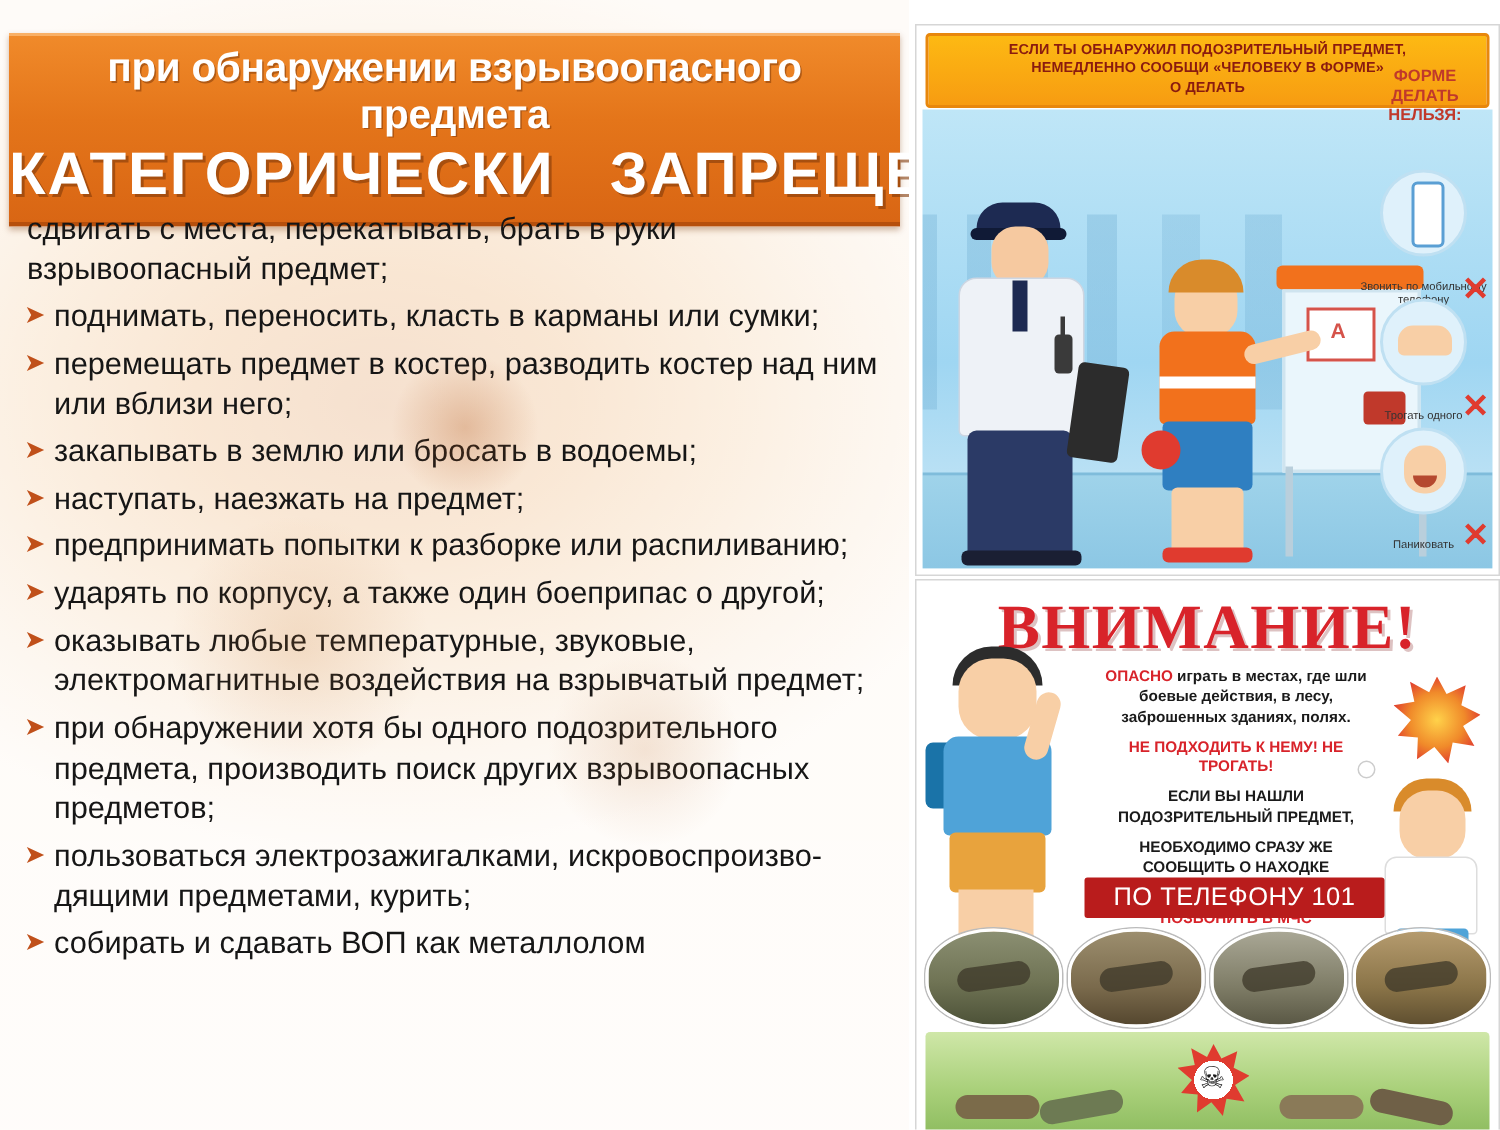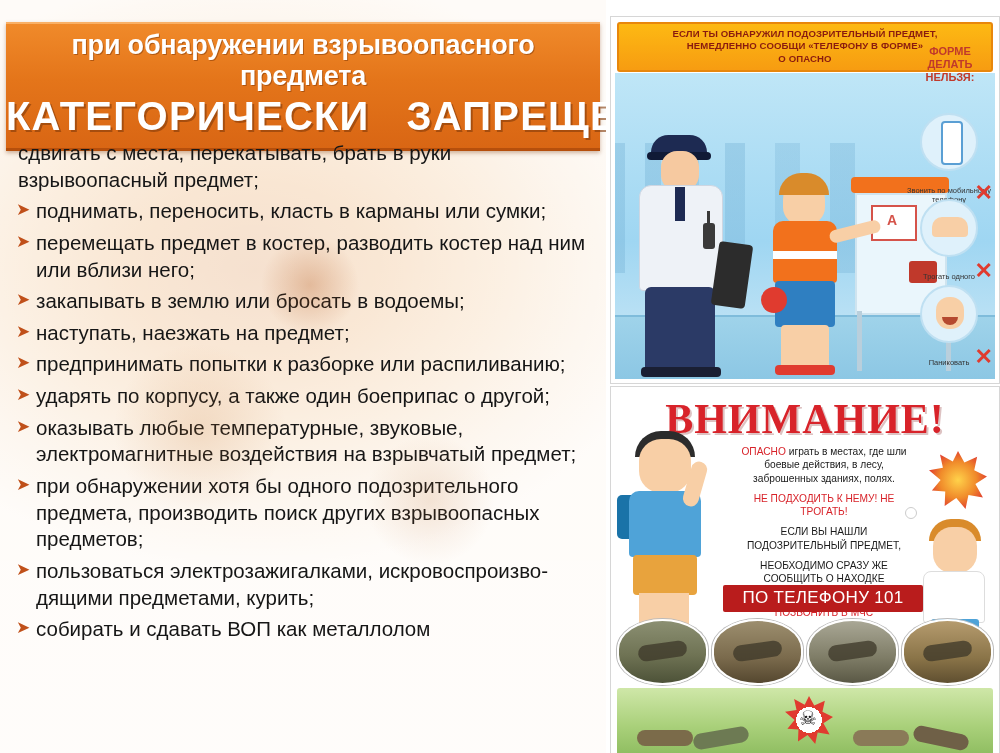--- a/index.html
+++ b/index.html
@@ -261,21 +261,21 @@
     letter-spacing: 1px;
     text-shadow: 2px 2px 0 rgba(120,10,10,0.25);
     font-family: "Liberation Serif", serif;
   }
   .rb-body {
     position: absolute;
     left: 122px; top: 58px;
     width: 182px;
     text-align: center;
   }
-  .rb-p { font-size: 10.2px; line-height: 1.30; margin-bottom: 7px; font-weight: normal; color: #1a1a1a; }
+  .rb-p { font-size: 10.2px; line-height: 1.30; margin-bottom: 7px; font-weight: bold; color: #1a1a1a; }
   .rb-p .red { color: #d8232a; }
   .rb-phone {
     position: absolute;
     left: 112px; top: 198px;
     width: 200px;
     background: #b91c1c;
     color: #ffffff;
     text-align: center;
     font-size: 17px;
     font-weight: normal;
@@ -417,22 +417,22 @@
         <span class="item-text">собирать и сдавать ВОП как металлолом</span>
       </div>
     </div>
   </div>
 
   <div class="right-col">
 
     <div class="rt">
       <div class="rt-banner">
         <div>ЕСЛИ ТЫ ОБНАРУЖИЛ ПОДОЗРИТЕЛЬНЫЙ ПРЕДМЕТ,</div>
-        <div>НЕМЕДЛЕННО СООБЩИ «ТЕЛЕФОНУ В ФОРМЕ»</div>
-        <div>О ОПАСНО</div>
+        <div>НЕМЕДЛЕННО СООБЩИ «ЧЕЛОВЕКУ В ФОРМЕ»</div>
+        <div>О ДЕЛАТЬ</div>
       </div>
 
       <div class="rt-scene">
         <div class="sky-city"></div>
         <div class="ground"></div>
 
         <div class="stop-roof"></div>
         <div class="stop-wall"></div>
         <div class="stop-poster"></div>
         <div class="stop-legs"></div>

